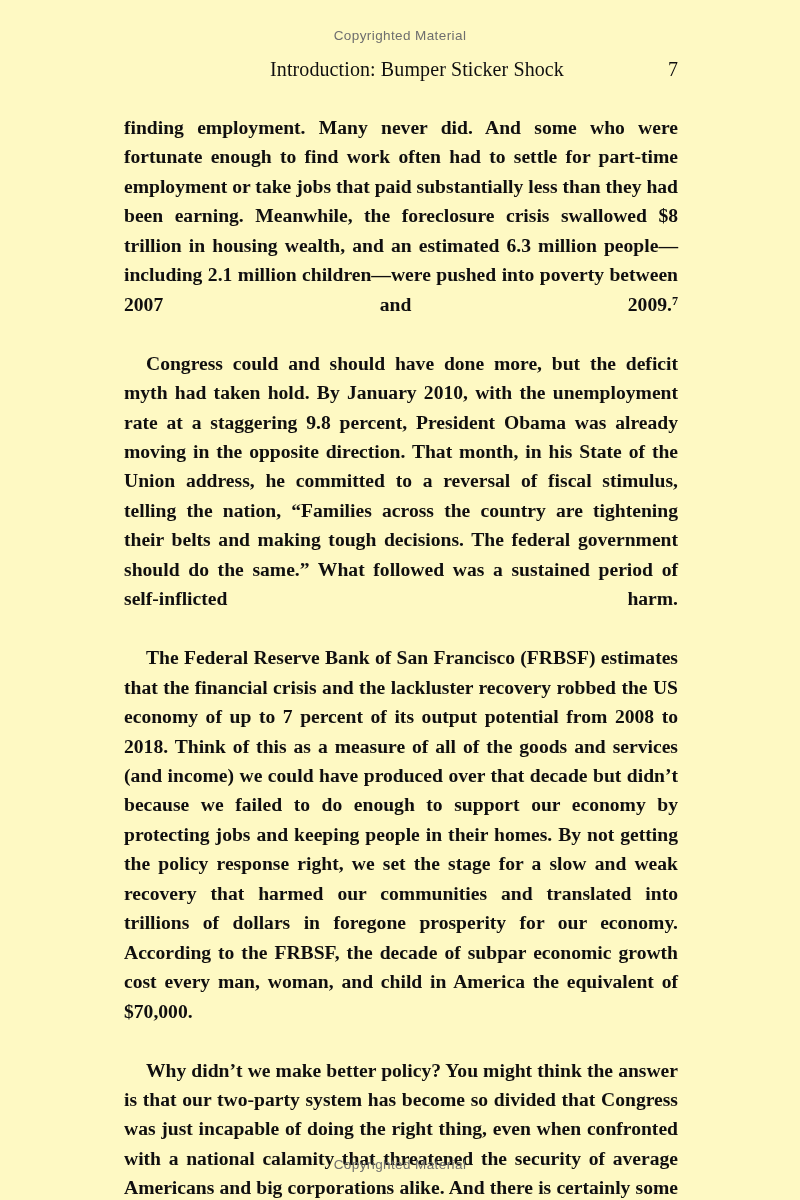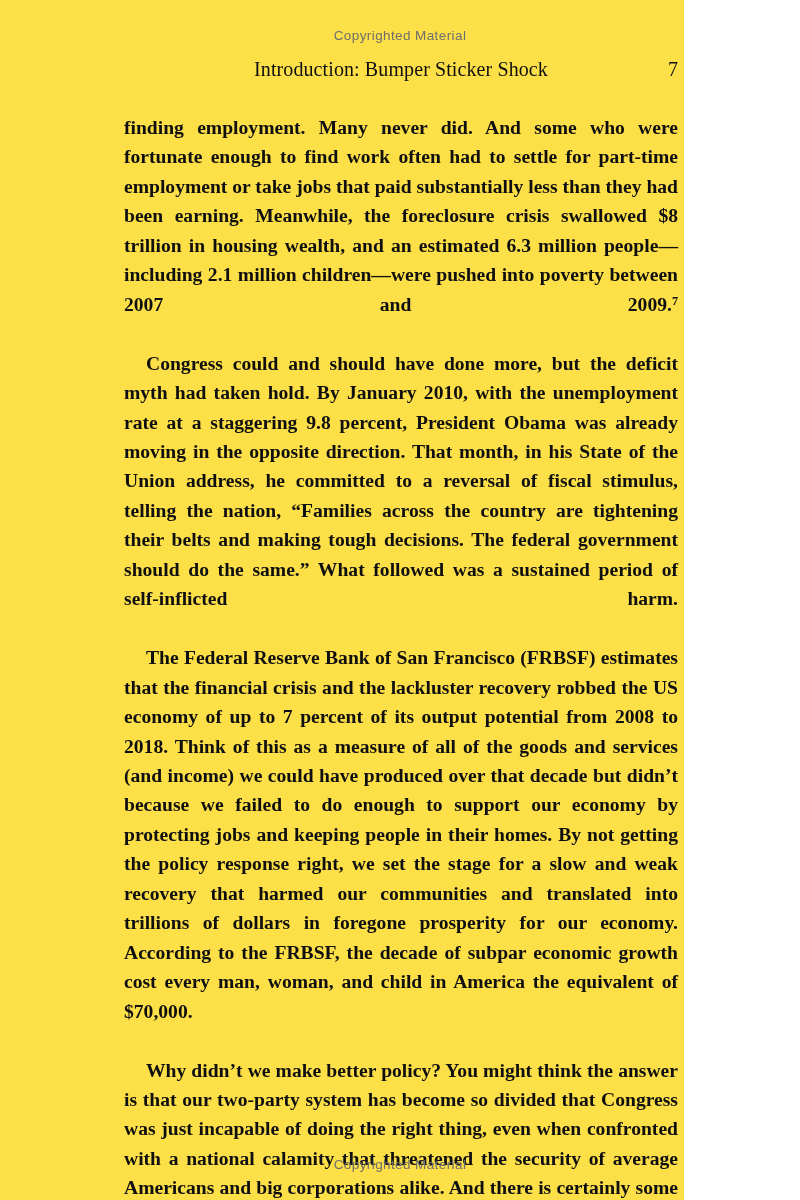--- a/index.html
+++ b/index.html
@@ -11,23 +11,23 @@
     width: 800px;
     height: 1200px;
     overflow: hidden;
     font-family: "Liberation Serif", "DejaVu Serif", serif;
     color: #111111;
     -webkit-font-smoothing: antialiased;
   }
 
   .page {
     position: relative;
-    width: 684px;
+    width: 800px;
     height: 1200px;
-    background: #fde047;
+    background: #fef9c3;
     box-sizing: border-box;
   }
 
   
   .watermark {
     position: absolute;
     left: 0;
     width: 800px;
     text-align: center;
     font-family: "Liberation Sans", "DejaVu Sans", sans-serif;
@@ -42,21 +42,21 @@
   
   .running-head {
     position: absolute;
     top: 58px;
     left: 124px;
     width: 554px;
     height: 26px;
   }
   .running-head-title {
     position: absolute;
-    left: 0;
+    left: 16px;
     width: 554px;
     text-align: center;
     font-size: 20px;
     font-weight: normal;
     letter-spacing: 0.1px;
     color: #100f0f;
     white-space: nowrap;
   }
   .running-head-folio {
     position: absolute;

